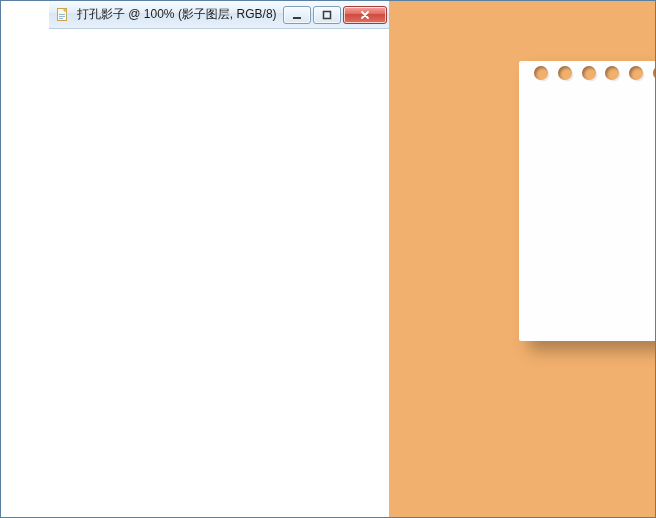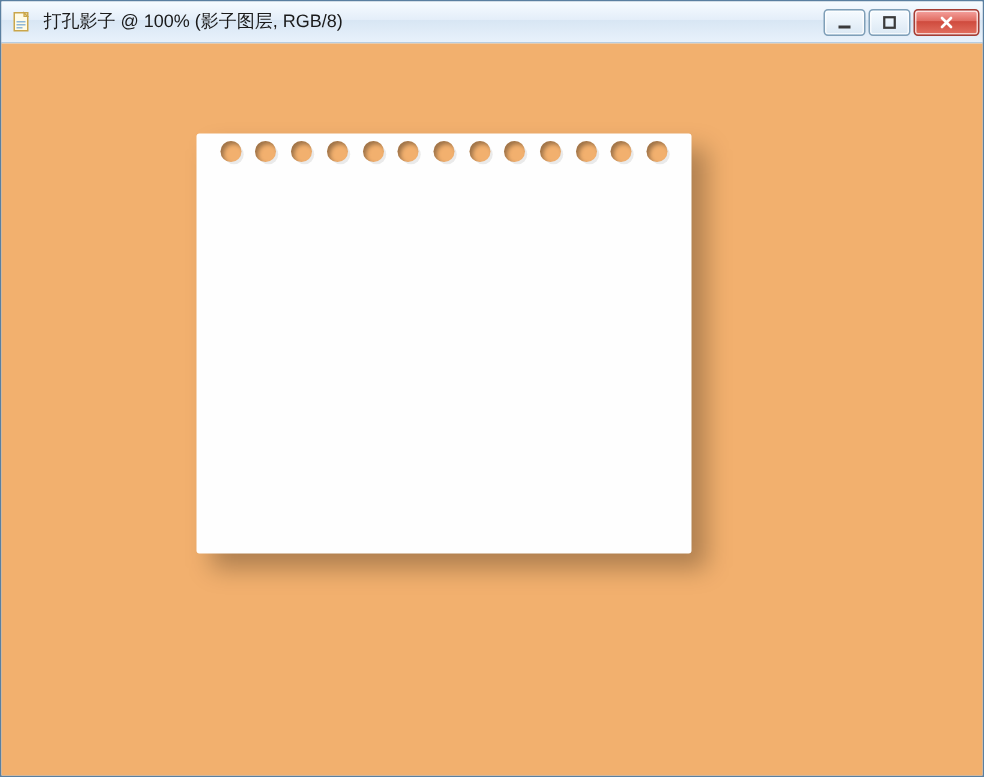--- a/index.html
+++ b/index.html
@@ -7,22 +7,23 @@
     margin: 0; padding: 0;
     width: 656px; height: 518px;
     font-family: "Microsoft YaHei", "Segoe UI", Tahoma, sans-serif;
     font-size: 12px;
     background: #fff;
   }
   .window {
     width: 656px; height: 518px;
     border: 1px solid #5a7fa0;
     background: #fff;
-    display: flex; flex-direction: column;
+    display: flex; flex-direction: row;
     position: relative;
+    padding-left: 48px;
   }
   .titlebar {
     height: 28px;
     background: linear-gradient(#f6fbff, #e4eef9 45%, #d8e6f4 46%, #e8f1fb);
     border-bottom: 1px solid #b8cde0;
     display: flex; align-items: center;
     padding: 0 2px 0 6px;
     gap: 6px;
     position: relative;
   }

